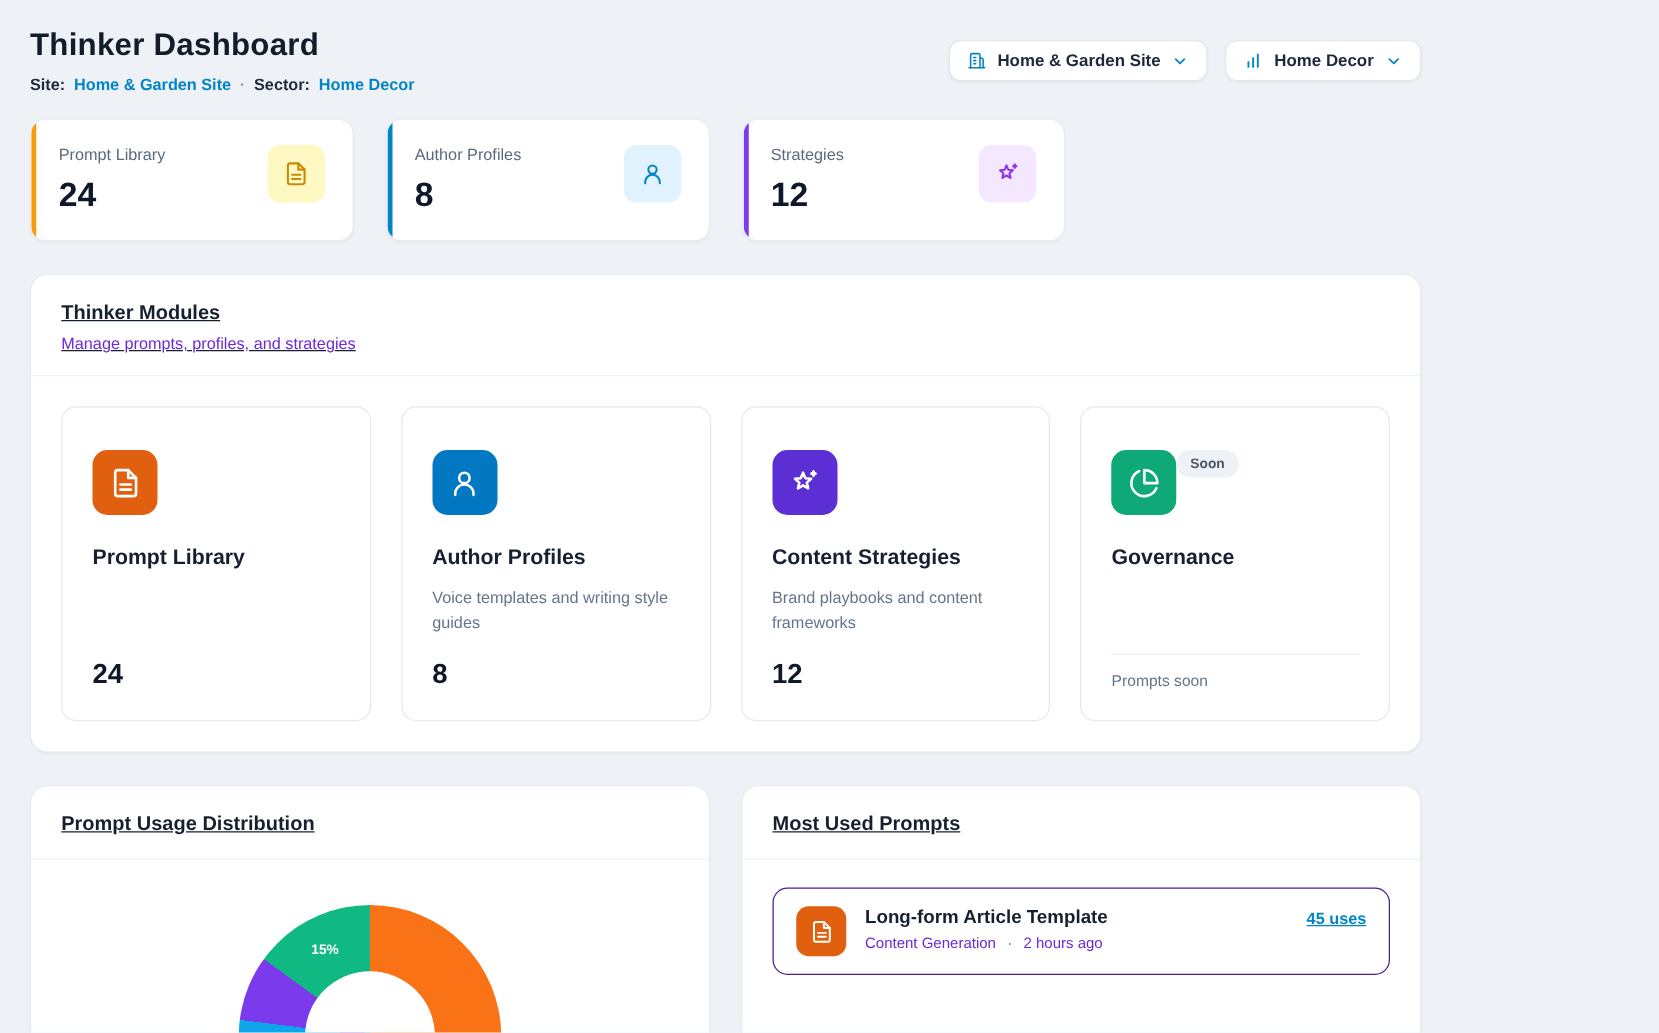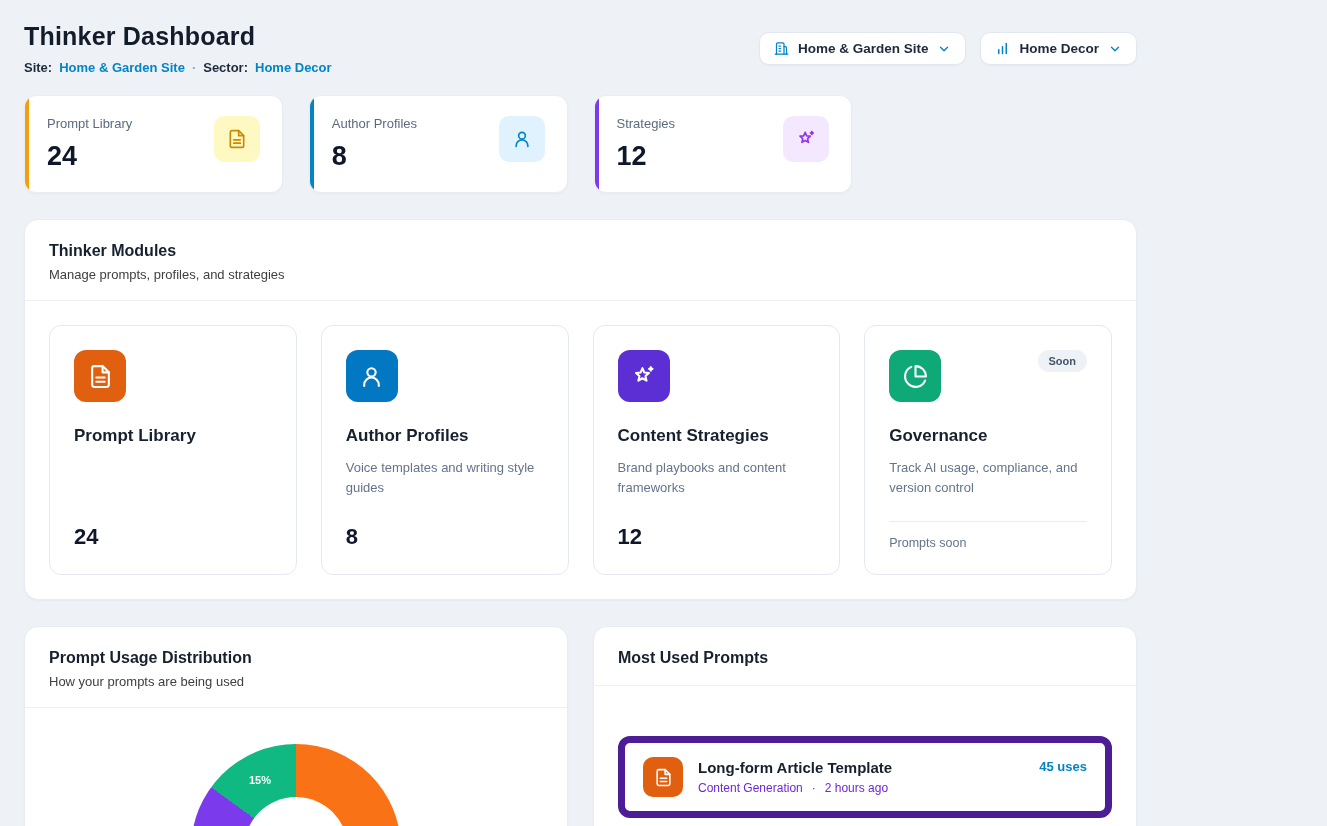--- a/index.html
+++ b/index.html
@@ -43,58 +43,58 @@
   .stat-value { font-size: 27px; font-weight: 800; color: #0f172a; margin-top: 10px; }
   .stat-icon { width: 46px; height: 46px; border-radius: 10px; display: flex; align-items: center; justify-content: center; }
   .stat-icon.tint-yellow { background: #fef9c3; color: #ca8a04; }
   .stat-icon.tint-blue   { background: #e0f2fe; color: #0284c7; }
   .stat-icon.tint-purple { background: #f3e8ff; color: #9333ea; }
   .stat-icon.tint-green  { background: #d9f7e8; color: #10b981; }
 
   
   .panel { background: #fff; border: 1px solid #e8edf3; border-radius: 14px; box-shadow: 0 1px 2px rgba(15,23,42,.04); }
   .modules-panel { margin-top: 26px; }
-  .panel-head { padding: 22px 24px 18px; border-bottom: 1px solid #eef2f6; }
+  .panel-head { padding: 22px 24px 18px; border-bottom: 1px solid #eef2f6; text-decoration: underline; }
   .panel-title { font-size: 16px; font-weight: 700; color: #16202e; }
-  .panel-sub { font-size: 13px; color: #404040; margin-top: 7px; }
+  .panel-sub { font-size: 13px; color: #6d28d9; margin-top: 7px; }
   .modules-grid { display: grid; grid-template-columns: repeat(4, 1fr); gap: 24px; padding: 24px; }
   .module-card {
     border: 1px solid #e4e9f0; border-radius: 12px; padding: 24px;
     display: flex; flex-direction: column; min-height: 250px; background: #fff; cursor: pointer;
   }
   .module-icon { width: 52px; height: 52px; border-radius: 12px; display: flex; align-items: center; justify-content: center; color: #fff; }
   .module-icon.bg-orange { background: #e06010; }
   .module-icon.bg-blue   { background: #0277c2; }
   .module-icon.bg-purple { background: #5b2fd4; }
   .module-icon.bg-green  { background: #0fa877; }
-  .module-top { display: flex; justify-content: space-between; align-items: flex-start; }
+  .module-top { display: flex; align-items: flex-start; margin-top: 10px; }
   .soon-badge { background: #eef2f6; color: #475569; font-size: 11px; font-weight: 700; padding: 5px 11px; border-radius: 999px; }
   .module-title { font-size: 17px; font-weight: 700; margin-top: 24px; color: #16202e; }
   .module-desc { font-size: 13px; color: #64748b; line-height: 1.55; margin-top: 12px; }
   .module-count { font-size: 22px; font-weight: 800; color: #0f172a; margin-top: auto; padding-top: 18px; }
   .module-footer { margin-top: auto; padding-top: 14px; border-top: 1px solid #e8edf3; font-size: 12.5px; color: #64748b; }
 
   
   .bottom-row { display: grid; grid-template-columns: 1fr 1fr; gap: 25px; margin-top: 26px; }
   .bottom-card { min-height: 430px; }
 
   .chart-area { display: flex; justify-content: center; padding-top: 36px; }
   .donut { width: 210px; height: 210px; border-radius: 50%; position: relative; }
   .donut::after { content: ""; position: absolute; left: 53px; top: 53px; width: 104px; height: 104px; border-radius: 50%; background: #fff; }
   .donut-label { position: absolute; left: 69px; top: 36px; transform: translate(-50%, -50%); color: #fff; font-size: 11px; font-weight: 700; z-index: 2; }
 
   .prompt-list { padding: 22px 24px; display: flex; flex-direction: column; gap: 14px; }
   .prompt-item {
-    border: 7px solid #4c1d95; border-radius: 12px; padding: 14px 18px;
-    display: flex; align-items: center; gap: 15px; cursor: pointer; background: #fff; margin-top: 28px;
+    border: 1px solid #4c1d95; border-radius: 12px; padding: 14px 18px;
+    display: flex; align-items: flex-start; gap: 15px; cursor: pointer; background: #fff;
   }
   .prompt-icon { width: 40px; height: 40px; border-radius: 10px; background: #e06010; color: #fff; display: flex; align-items: center; justify-content: center; flex-shrink: 0; }
   .prompt-title { font-size: 15px; font-weight: 700; color: #16202e; }
   .prompt-meta { font-size: 12px; color: #6d28d9; margin-top: 5px; display: flex; gap: 9px; align-items: center; }
-  .prompt-uses { margin-left: auto; align-self: flex-start; margin-top: 2px; color: #0284c7; font-size: 13px; font-weight: 700; }
+  .prompt-uses { margin-left: auto; align-self: flex-start; margin-top: 2px; color: #0284c7; font-size: 13px; font-weight: 700; text-decoration: underline; }
 </style>
 </head>
 <body>
 
 <div class="page">
 
   <div class="page-header">
     <div>
       <h1 class="page-title">Thinker Dashboard</h1>
       <div class="breadcrumb">
@@ -237,33 +237,31 @@
         <div class="module-top">
           <div class="module-icon bg-green">
             <svg width="25" height="25" viewBox="0 0 24 24" fill="none" stroke="currentColor" stroke-width="2" stroke-linecap="round" stroke-linejoin="round">
                 <path d="M21.2 15.9A10 10 0 1 1 8 2.8"></path>
                 <path d="M22 12A10 10 0 0 0 12 2v10z"></path>
               </svg>
           </div>
           <span class="soon-badge">Soon</span>
         </div>
         <div class="module-title">Governance</div>
-        <div class="module-desc">Track AI usage, compliance, and version control</div>
         <div class="module-footer">Prompts soon</div>
       </div>
 
     </div>
   </div>
 
   <div class="bottom-row">
 
     <div class="panel bottom-card">
       <div class="panel-head">
         <div class="panel-title">Prompt Usage Distribution</div>
-        <div class="panel-sub">How your prompts are being used</div>
       </div>
       <div class="chart-area">
         <div class="donut" style="background: conic-gradient(rgb(249, 115, 22) 0%, rgb(249, 115, 22) 52%, rgb(14, 165, 233) 52%, rgb(14, 165, 233) 77%, rgb(124, 58, 237) 77%, rgb(124, 58, 237) 85%, rgb(16, 185, 129) 85%, rgb(16, 185, 129) 100%);">
           <span class="donut-label">15%</span>
         </div>
       </div>
     </div>
 
     <div class="panel bottom-card">
       <div class="panel-head">

